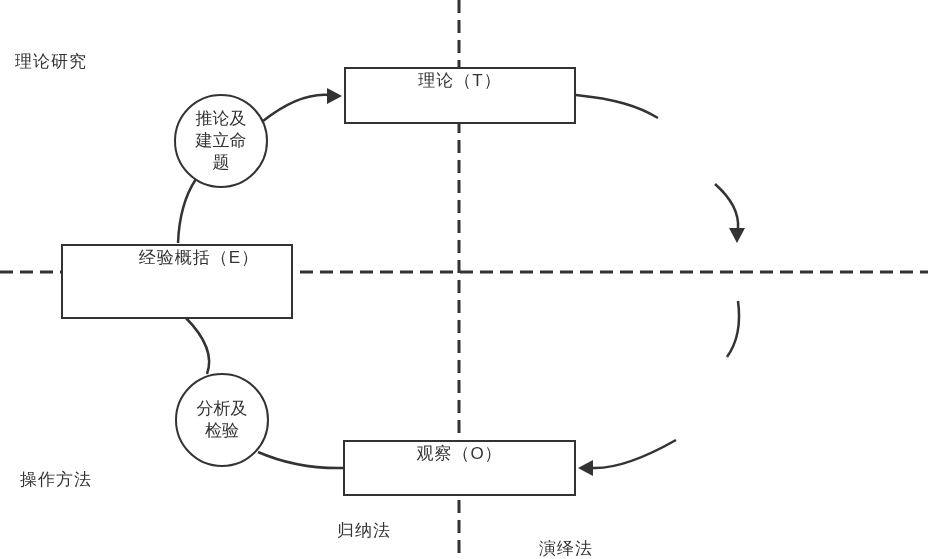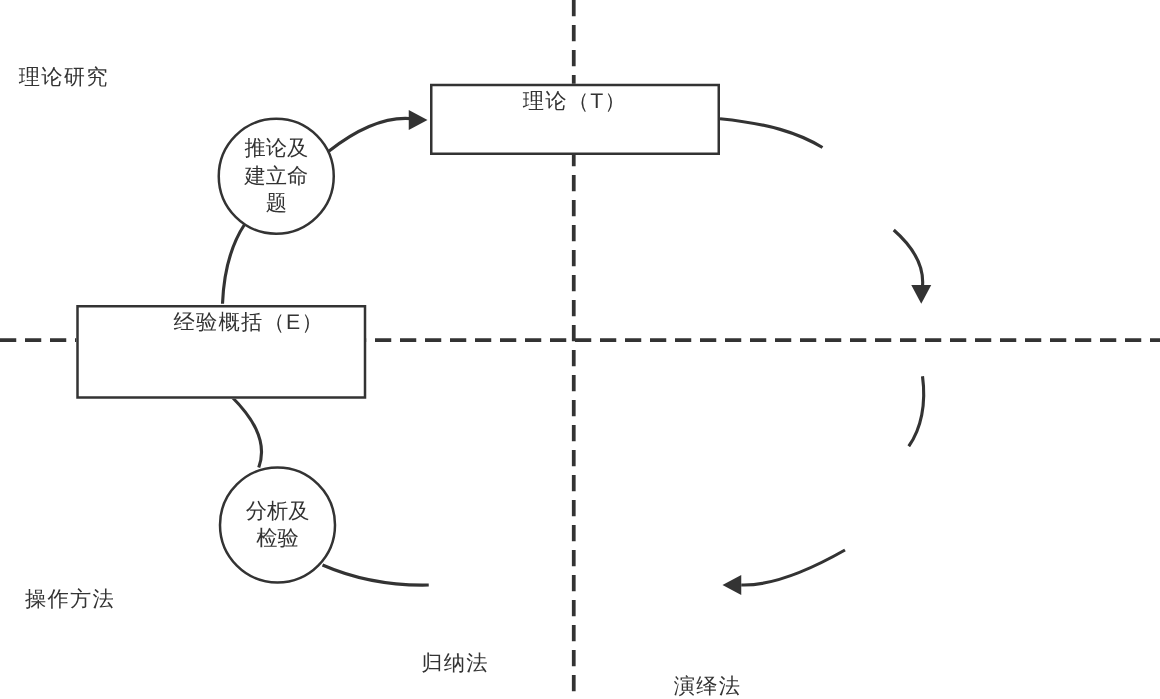--- a/index.html
+++ b/index.html
@@ -107,20 +107,23 @@
 
     <path d="M343,468 Q297,469 258,452" fill="none" stroke="#333333" stroke-width="2.5"></path>
 
     <path d="M207,374 C215,352 200,332 185,317" fill="none" stroke="#333333" stroke-width="2.5"></path>
     <polygon points="180,303 171,317 188,318" fill="#333333"></polygon>
   </svg>
 
   <div class="node-box" id="box-theory">
     <span>理论（T）</span>
   </div>
+  <div class="node-box" id="box-observation">
+    <span>观察（O）</span>
+  </div>
   <div class="node-box" id="box-empirical">
     <span>经验概括（E）</span>
   </div>
 
   <div class="node-circle" id="circle-inference">
     <span class="wrap">推论及建立命题</span>
   </div>
   <div class="node-circle" id="circle-analysis">
     <span class="wrap">分析及检验</span>
   </div>

